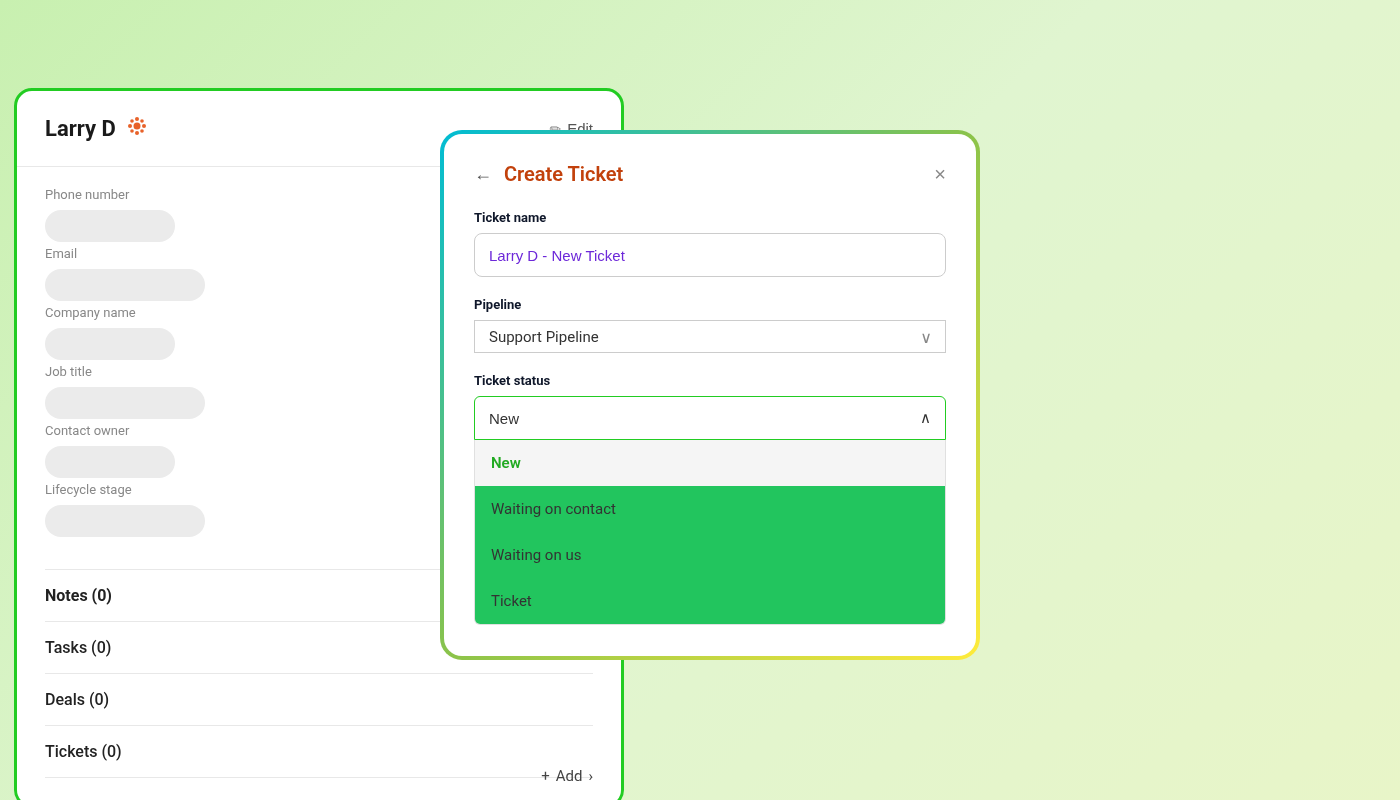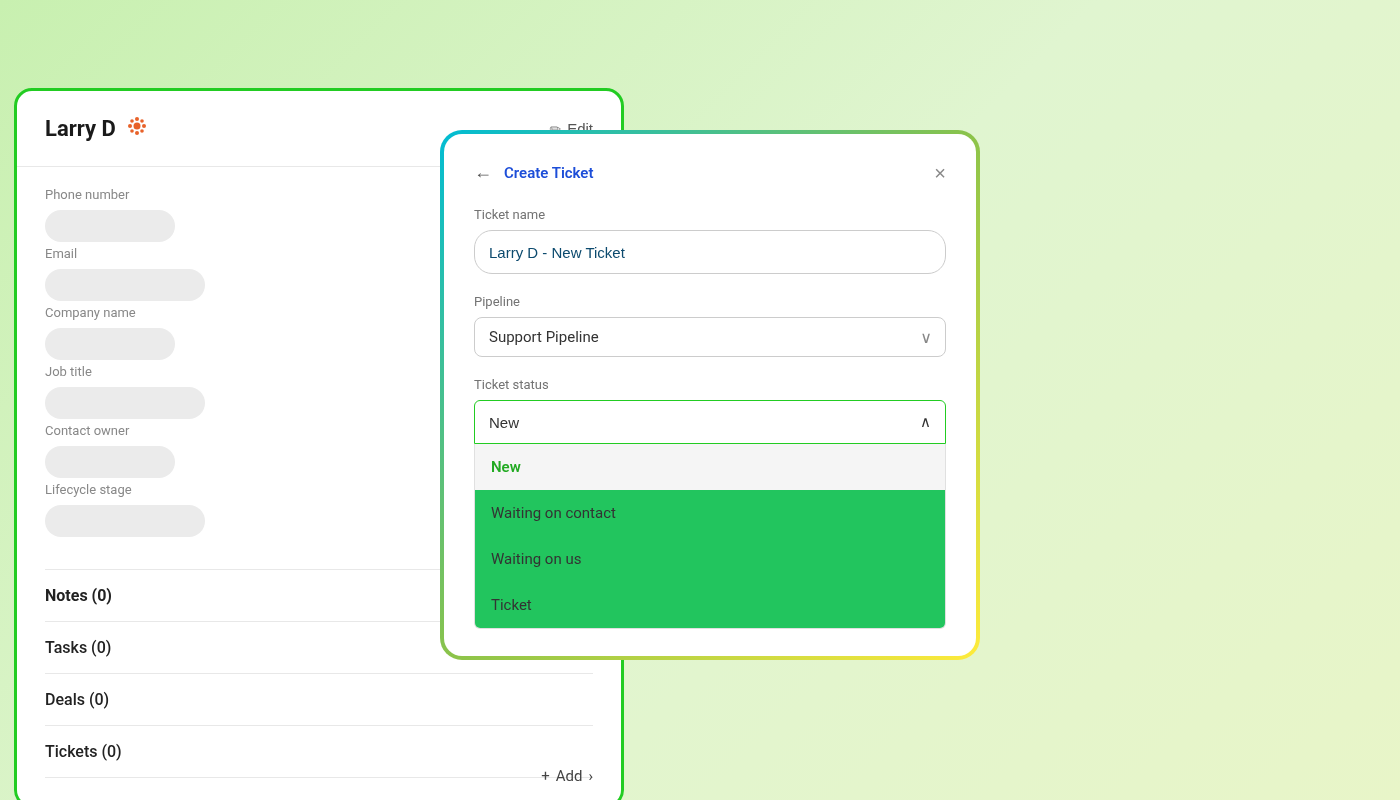--- a/index.html
+++ b/index.html
@@ -184,62 +184,62 @@
     .back-btn {
       background: none;
       border: none;
       cursor: pointer;
       color: #555;
       font-size: 18px;
       padding: 0;
     }
 
     .modal-title {
-      font-size: 15px;
+      font-size: 20px;
       font-weight: 600;
-      color: #1d4ed8;
+      color: #c2410c;
     }
 
     .close-btn {
       background: none;
       border: none;
       cursor: pointer;
       color: #888;
       font-size: 20px;
       line-height: 1;
     }
 
     .form-group {
       margin-bottom: 20px;
     }
 
     .form-label {
       font-size: 13px;
-      font-weight: 400;
-      color: #737373;
+      font-weight: 700;
+      color: #0f172a;
       margin-bottom: 8px;
       display: block;
     }
 
     .text-input {
       width: 100%;
       height: 44px;
       border: 1.5px solid #ccc;
-      border-radius: 18px;
+      border-radius: 8px;
       padding: 0 14px;
       font-size: 15px;
-      color: #0c4a6e;
+      color: #6d28d9;
       outline: none;
     }
 
     .select-input {
       width: 100%;
-      height: 40px;
+      height: 33px;
       border: 1.5px solid #ccc;
-      border-radius: 8px;
+      border-radius: 0;
       padding: 0 14px;
       font-size: 15px;
       color: #333;
       appearance: none;
       background: white;
       cursor: pointer;
       display: flex;
       align-items: center;
       justify-content: space-between;
       position: relative;

